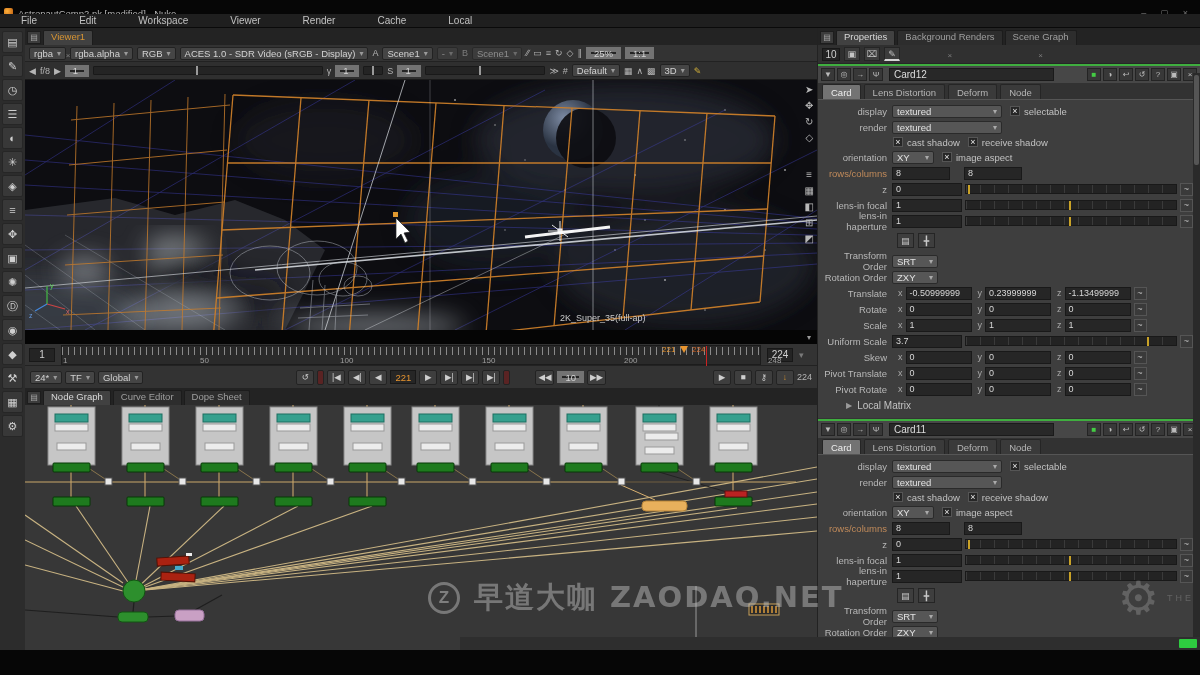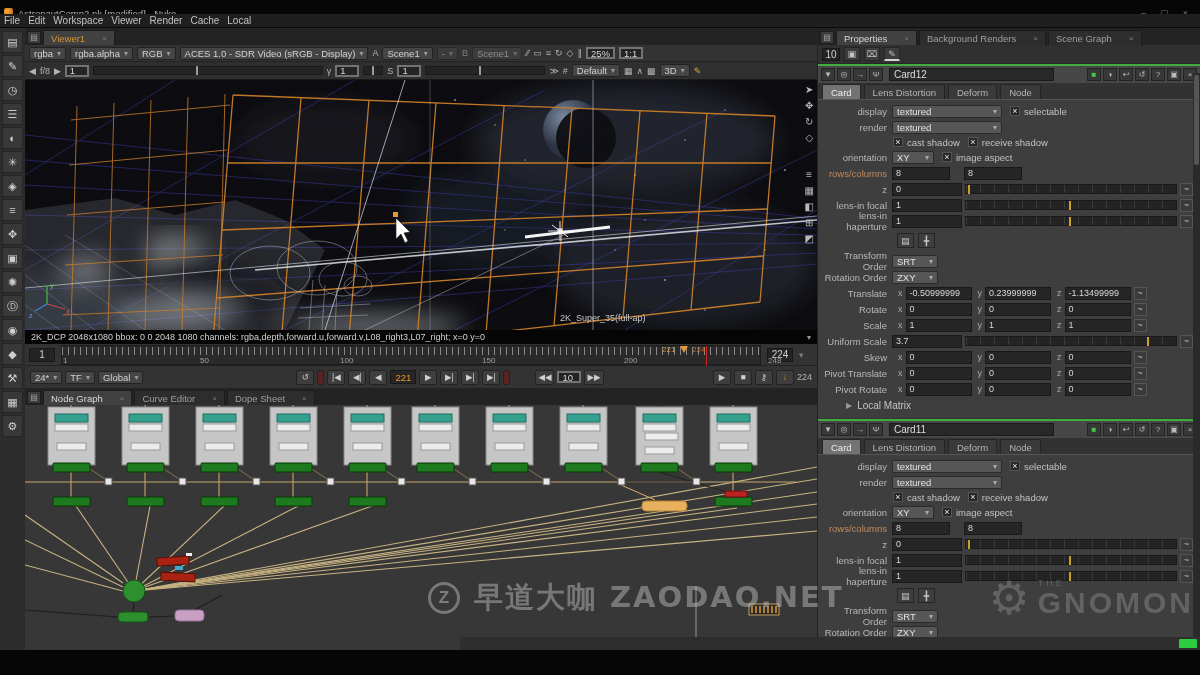--- a/index.html
+++ b/index.html
@@ -4,40 +4,40 @@
 <style>
   * { box-sizing: border-box; margin:0; padding:0; }
   html,body { width:1200px; height:675px; overflow:hidden; }
   body { position:relative; background:#101010; font-family:"Liberation Sans",sans-serif; color:#c8c8c8; font-size:10px; }
 
   
   .titlebar { position:absolute; left:0; top:0; width:1200px; height:22px; background:#060606; display:flex; align-items:flex-start; padding:8px 4px; font-size:9.5px; color:#b5b5b5; z-index:10;}
   .appicon { width:9px; height:9px; border-radius:2px; background:radial-gradient(circle at 35% 35%, #ffb13b, #b4520a); margin-right:5px; }
   .winbtns { margin-left:auto; display:flex; gap:14px; color:#777; font-size:9px; padding-right:8px;}
   .menubar { position:absolute; left:0; top:14px; width:1200px; height:14px; background:#1f1f1f; display:flex; align-items:center; font-size:10px; color:#c2c2c2; z-index:10; border-bottom:1px solid #0a0a0a;}
-  .menubar span { padding:0 4px; cursor:default; }
+  .menubar span { padding:0 21px; cursor:default; }
 
   
   .lefttb { position:absolute; left:0; top:28px; width:25px; height:622px; background:#2c2c2c; display:flex; flex-direction:column; align-items:center; padding-top:3px; gap:2px; z-index:5;}
   .tbicon { width:21px; height:22px; background:#383838; border:1px solid #262626; border-radius:2px; color:#cfcfcf; font-size:11px; display:flex; align-items:center; justify-content:center; }
 
   
   .viewerpanel { position:absolute; left:25px; top:28px; width:792px; height:360px; background:#333; z-index:2;}
   .tabrow { height:17px; background:#232323; display:flex; align-items:flex-end; gap:2px; padding-left:2px;}
   .paneicon { width:14px; height:13px; background:#3c3c3c; border:1px solid #1d1d1d; color:#aaa; font-size:8px; display:flex; align-items:center; justify-content:center; margin-bottom:1px;}
-  .tab { height:15px; padding:0 7px; background:#2d2d2d; color:#9f9f9f; display:flex; align-items:center; gap:17px; font-size:9.5px; border:1px solid #1c1c1c; border-bottom:none; border-radius:2px 2px 0 0;}
+  .tab { height:15px; padding:0 7px; background:#2d2d2d; color:#9f9f9f; display:flex; align-items:center; gap:9px; font-size:9.5px; border:1px solid #1c1c1c; border-bottom:none; border-radius:2px 2px 0 0;flex-direction:column;}
   .tab.active { background:#414141; color:#d9d9d9; }
   .tab.viewer-active { background:#414141; color:#d79433; }
   .tab .x { color:#7d7d7d; font-size:8px; }
   .vtool1 { height:17px; background:#333; border-bottom:1px solid #222; display:flex; align-items:center; gap:4px; padding:0 4px; font-size:9.5px;}
   .vtool2 { height:18px; background:#2f2f2f; border-bottom:1px solid #1a1a1a; display:flex; align-items:center; gap:4px; padding:0 4px; font-size:9.5px;}
   .dd { background:#454545; border:1px solid #222; border-radius:2px; color:#d2d2d2; height:13px; display:flex; align-items:center; padding:0 4px; gap:4px; white-space:nowrap;}
   .dd::after { content:"▾"; color:#9a9a9a; font-size:8px; }
   .mini { color:#b5b5b5; font-size:9px; }
-  .vfield { background:#242424; border:2px solid #737373; color:#d5d5d5; height:12px; min-width:24px; padding:0 3px; display:flex; align-items:center;}
+  .vfield { background:#242424; border:5px solid #737373; color:#d5d5d5; height:12px; min-width:24px; padding:0 3px; display:flex; align-items:center;}
   .hslider { height:9px; background:#242424; border:1px solid #191919; position:relative; border-radius:1px;}
   .hslider::after{ content:""; position:absolute; left:45%; top:-1px; width:2px; height:9px; background:#9a9a9a;}
   .dim { opacity:.55; }
 
   .viewport { position:relative; width:792px; height:250px; background:#0d0d11; overflow:hidden;}
   .vp-label { position:absolute; left:535px; top:233px; font-size:9px; color:#c9c9c9; z-index:4;}
   .vp-tools { position:absolute; right:3px; top:4px; display:flex; flex-direction:column; gap:5px; z-index:4; color:#b8b8b8; font-size:10px; text-align:center;}
   .vp-tools .gap { height:16px; }
   .infobar { height:14px; background:#050505; color:#d2d2d2; display:flex; align-items:center; font-size:9px; padding:0 6px;}
   .infobar .caret { margin-left:auto; color:#9a9a9a; font-size:8px;}
@@ -388,21 +388,20 @@
       <span class="gap"></span>
       <span>≡</span>
       <span>▦</span>
       <span>◧</span>
       <span>⊞</span>
       <span>◩</span>
     </div>
   </div>
 
   <div class="infobar">
-    <span>2K_DCP 2048x1080  bbox: 0 0 2048 1080 channels: rgba,depth,forward.u,forward.v,L08_right3,L07_right;  x=0 y=0</span>
     <span class="caret">▾</span>
   </div>
 
   <div class="timeline">
     <span class="tl-box">1</span>
     <div class="ruler">
       <div class="ticks"></div>
       <div class="rnums">
         <span style="left:1px">1</span>
         <span style="left:138px">50</span>
@@ -978,15 +977,14 @@
 <div class="blackbar"></div>
 
 <div class="wm-zaodao">
   <span class="wm-zlogo">Z</span>
   <span class="wm-ztext">早道大咖 ZAODAO.NET</span>
 </div>
 <div class="wm-gnomon">
   <span class="wm-gear">⚙</span>
   <span class="wm-gtxt">
     <span class="wm-the">THE</span>
-    <span class="wm-g1">GNOMON</span>
   </span>
 </div>
 
 </body></html>

